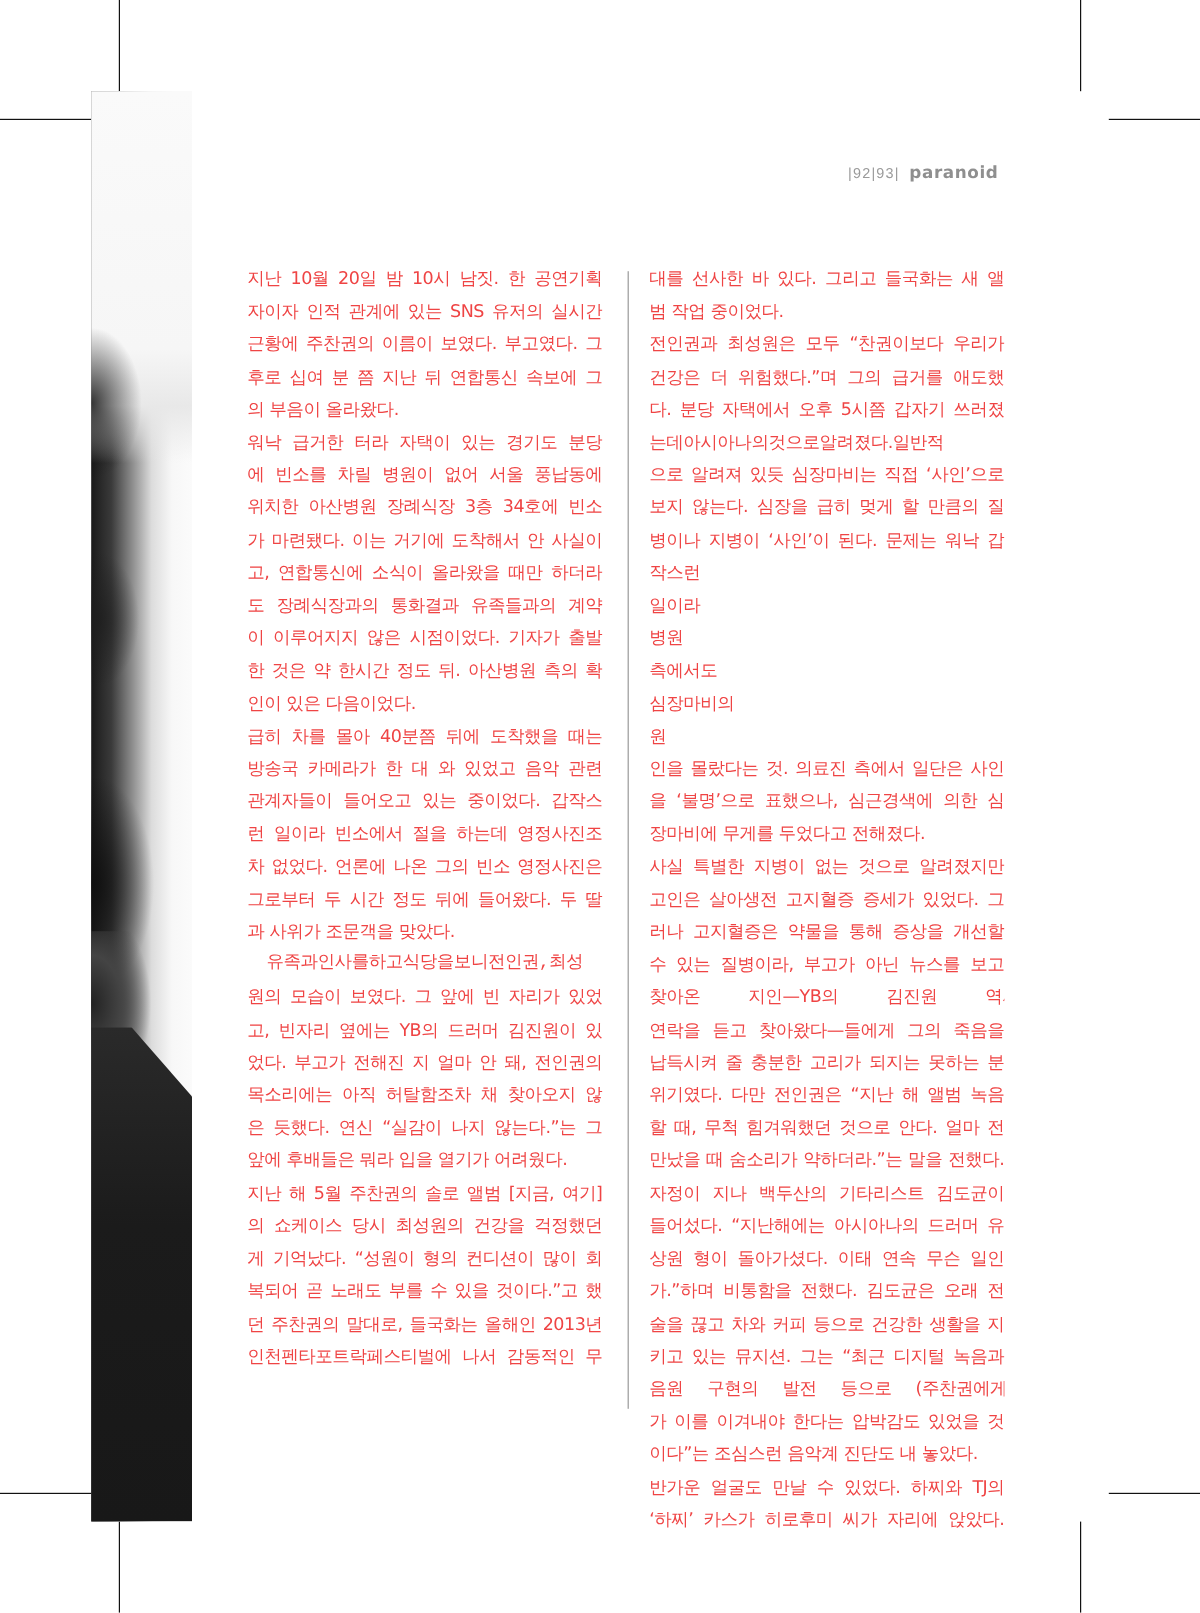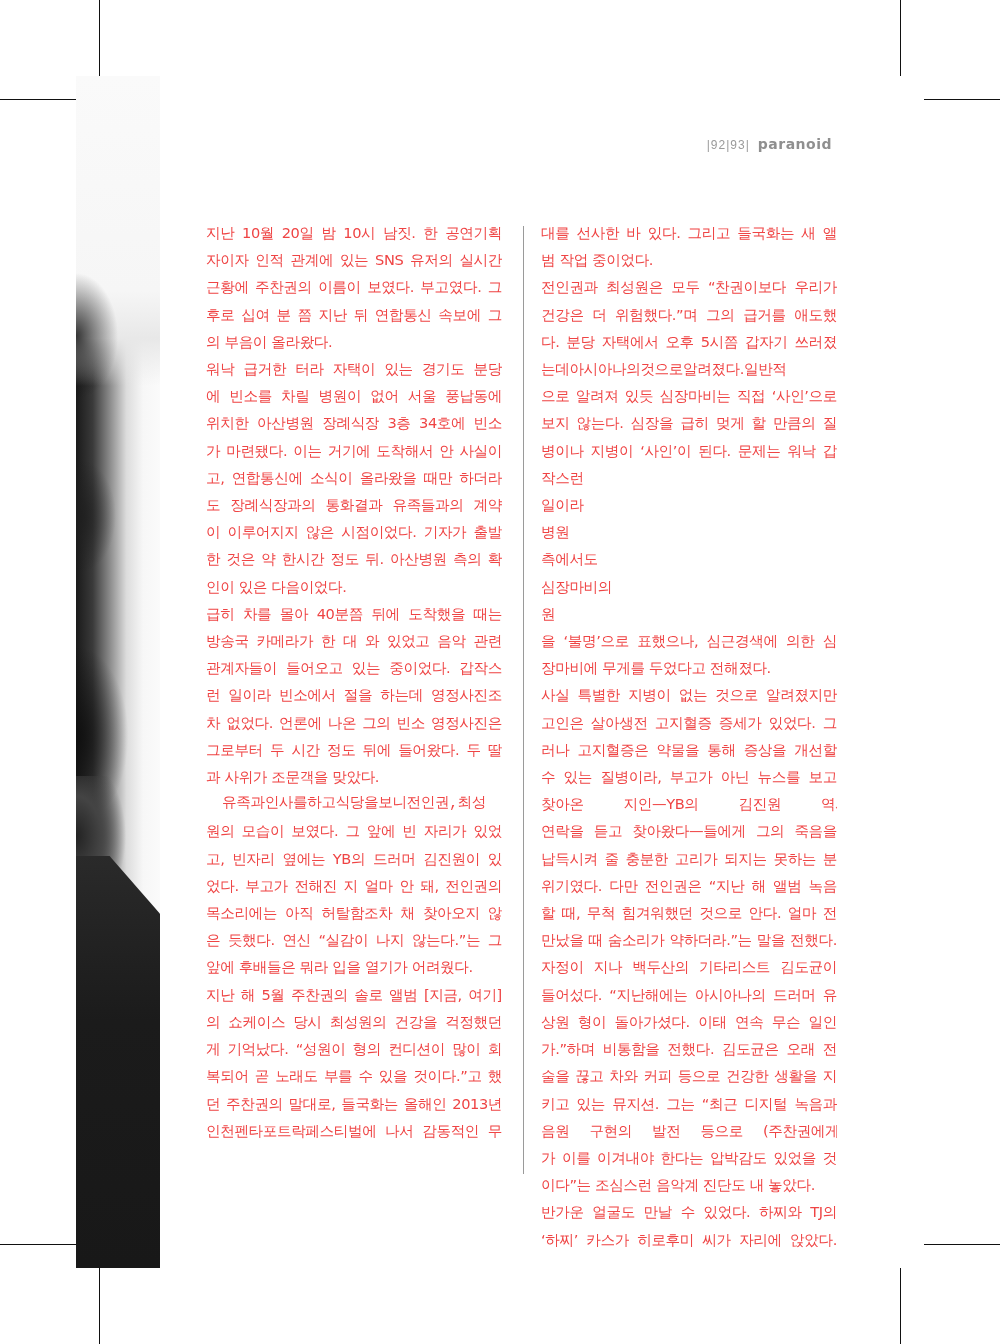--- a/index.html
+++ b/index.html
@@ -493,20 +493,29 @@
     </span>
     <span class="line" style="display: flex; justify-content: space-between; flex-direction: column;">
       <span>작스런</span>
       <span>일이라</span>
       <span>병원</span>
       <span>측에서도</span>
       <span>심장마비의</span>
       <span>원</span>
     </span>
     <span class="line" style="display: flex; justify-content: space-between;">
+      <span>인을</span>
+      <span>몰랐다는</span>
+      <span>것.</span>
+      <span>의료진</span>
+      <span>측에서</span>
+      <span>일단은</span>
+      <span>사인</span>
+    </span>
+    <span class="line" style="display: flex; justify-content: space-between;">
       <span>을</span>
       <span>‘불명’으로</span>
       <span>표했으나,</span>
       <span>심근경색에</span>
       <span>의한</span>
       <span>심</span>
     </span>
     <span class="line last">장마비에 무게를 두었다고 전해졌다.</span>
     <span class="line" style="display: flex; justify-content: space-between;">
       <span>사실</span>

